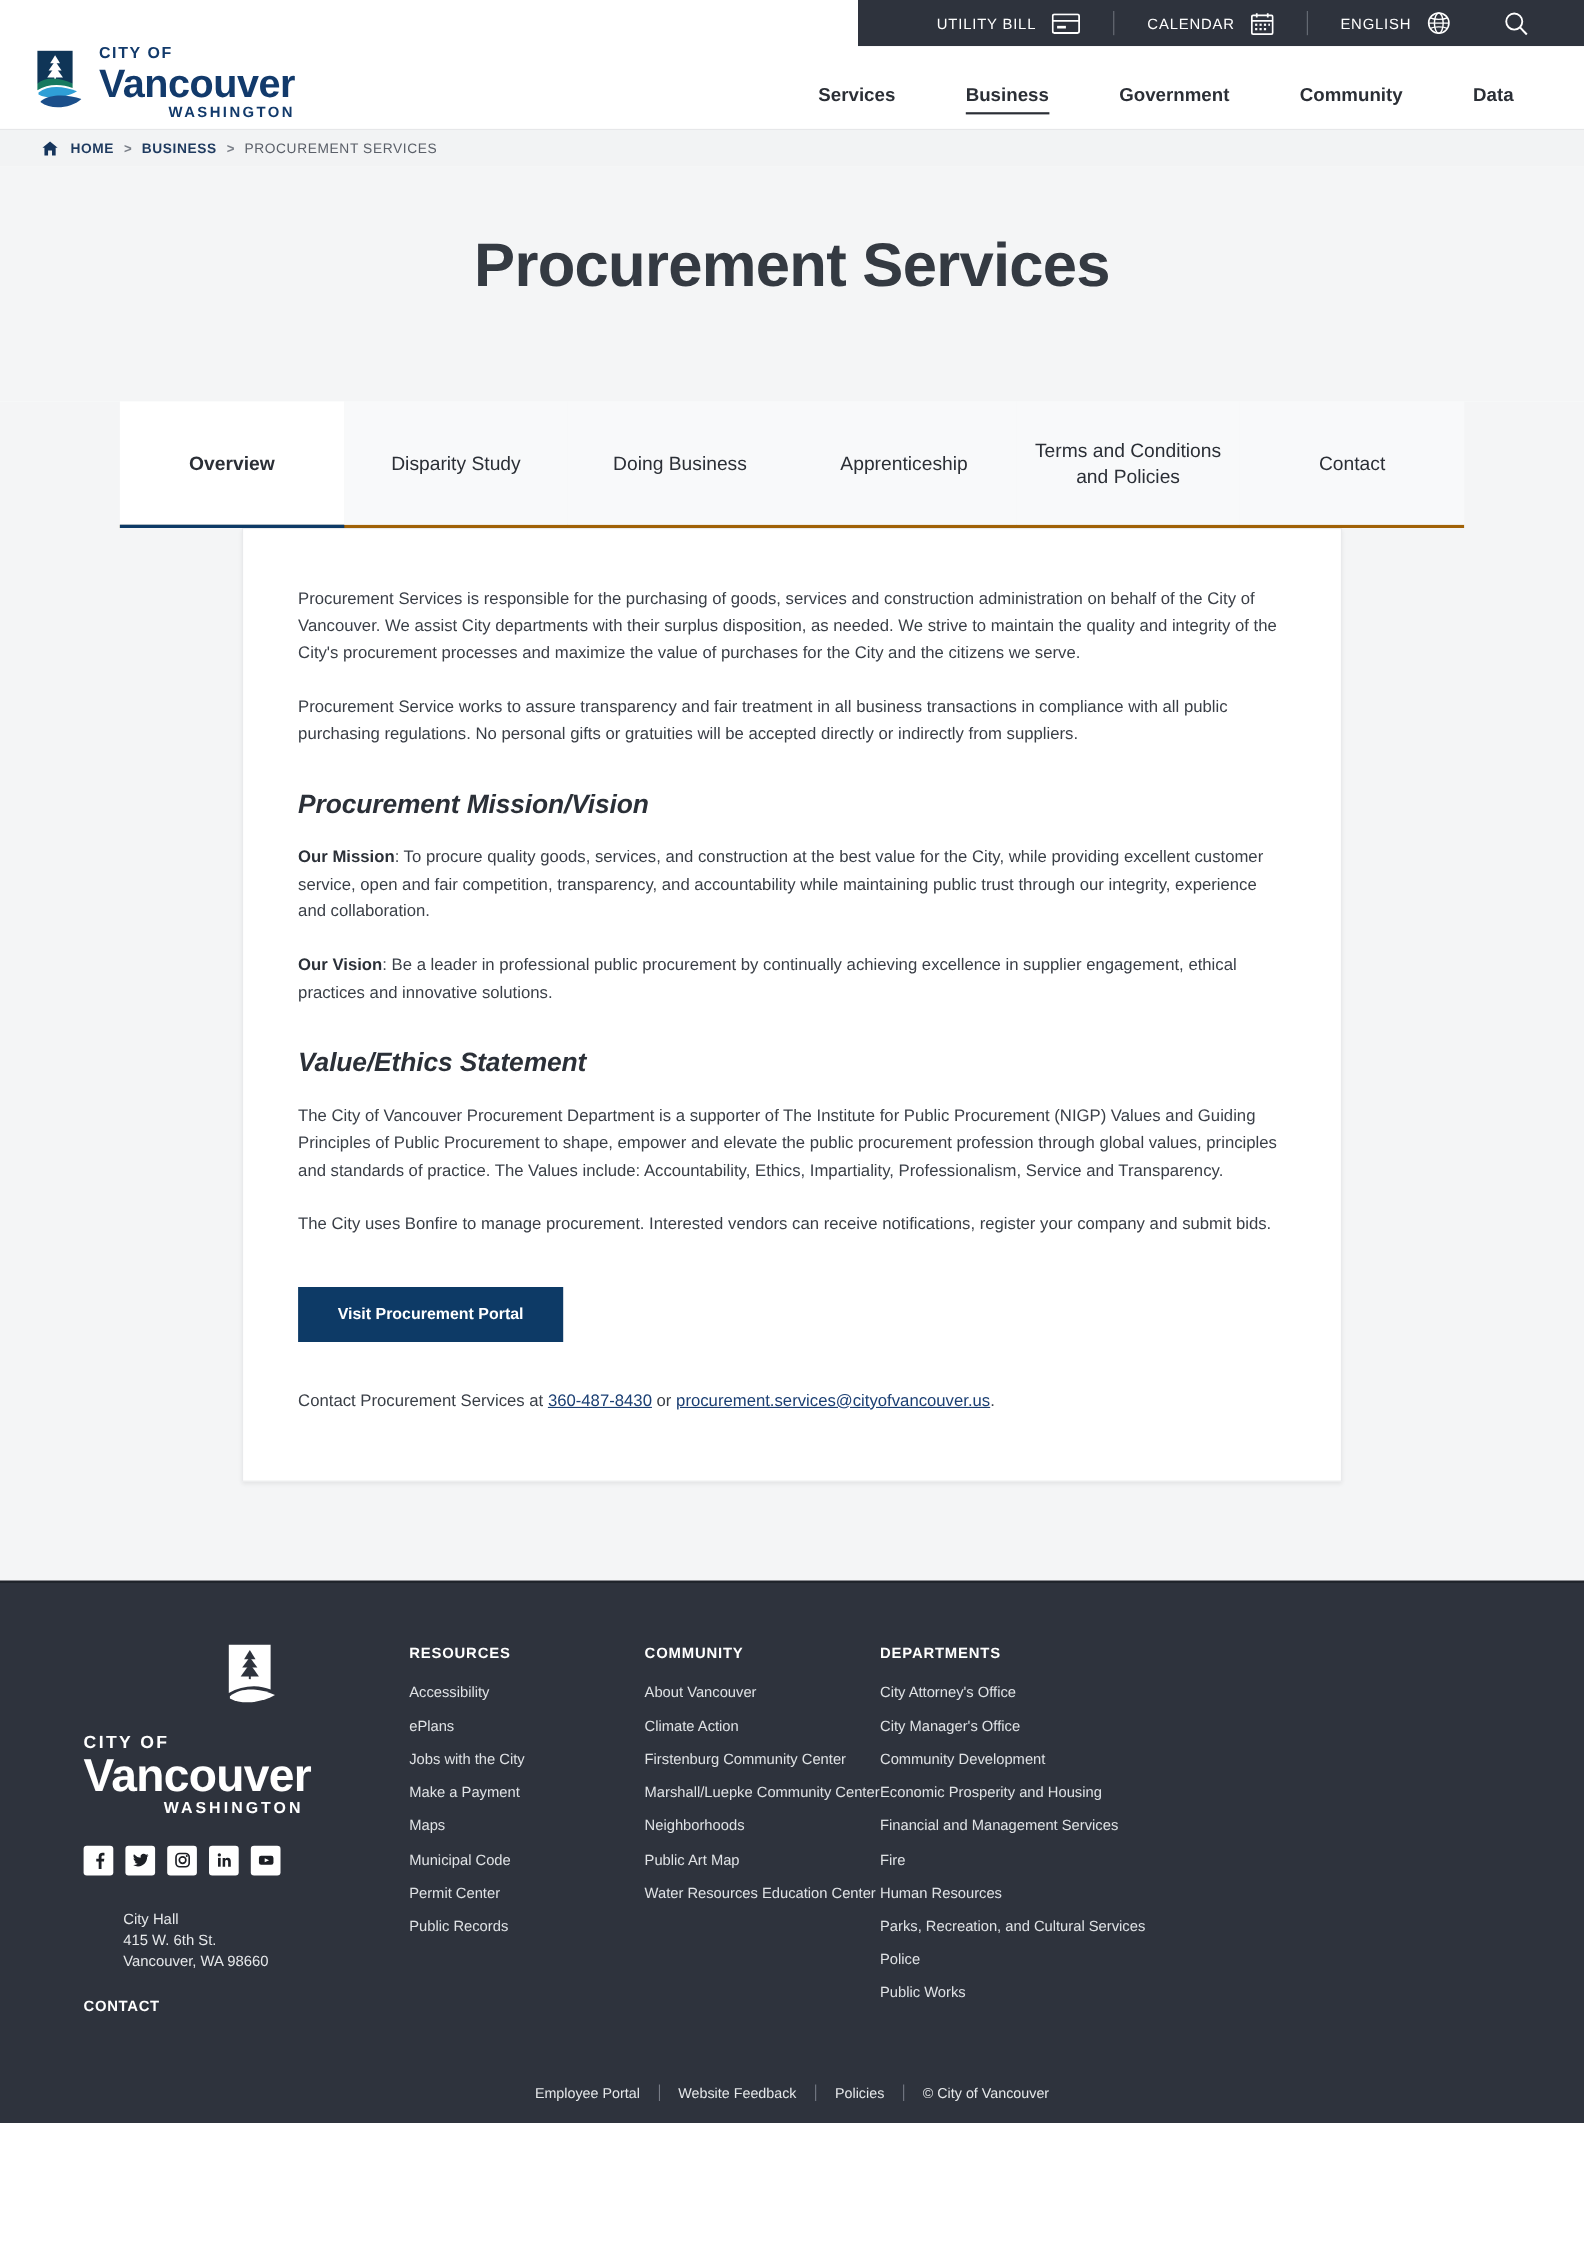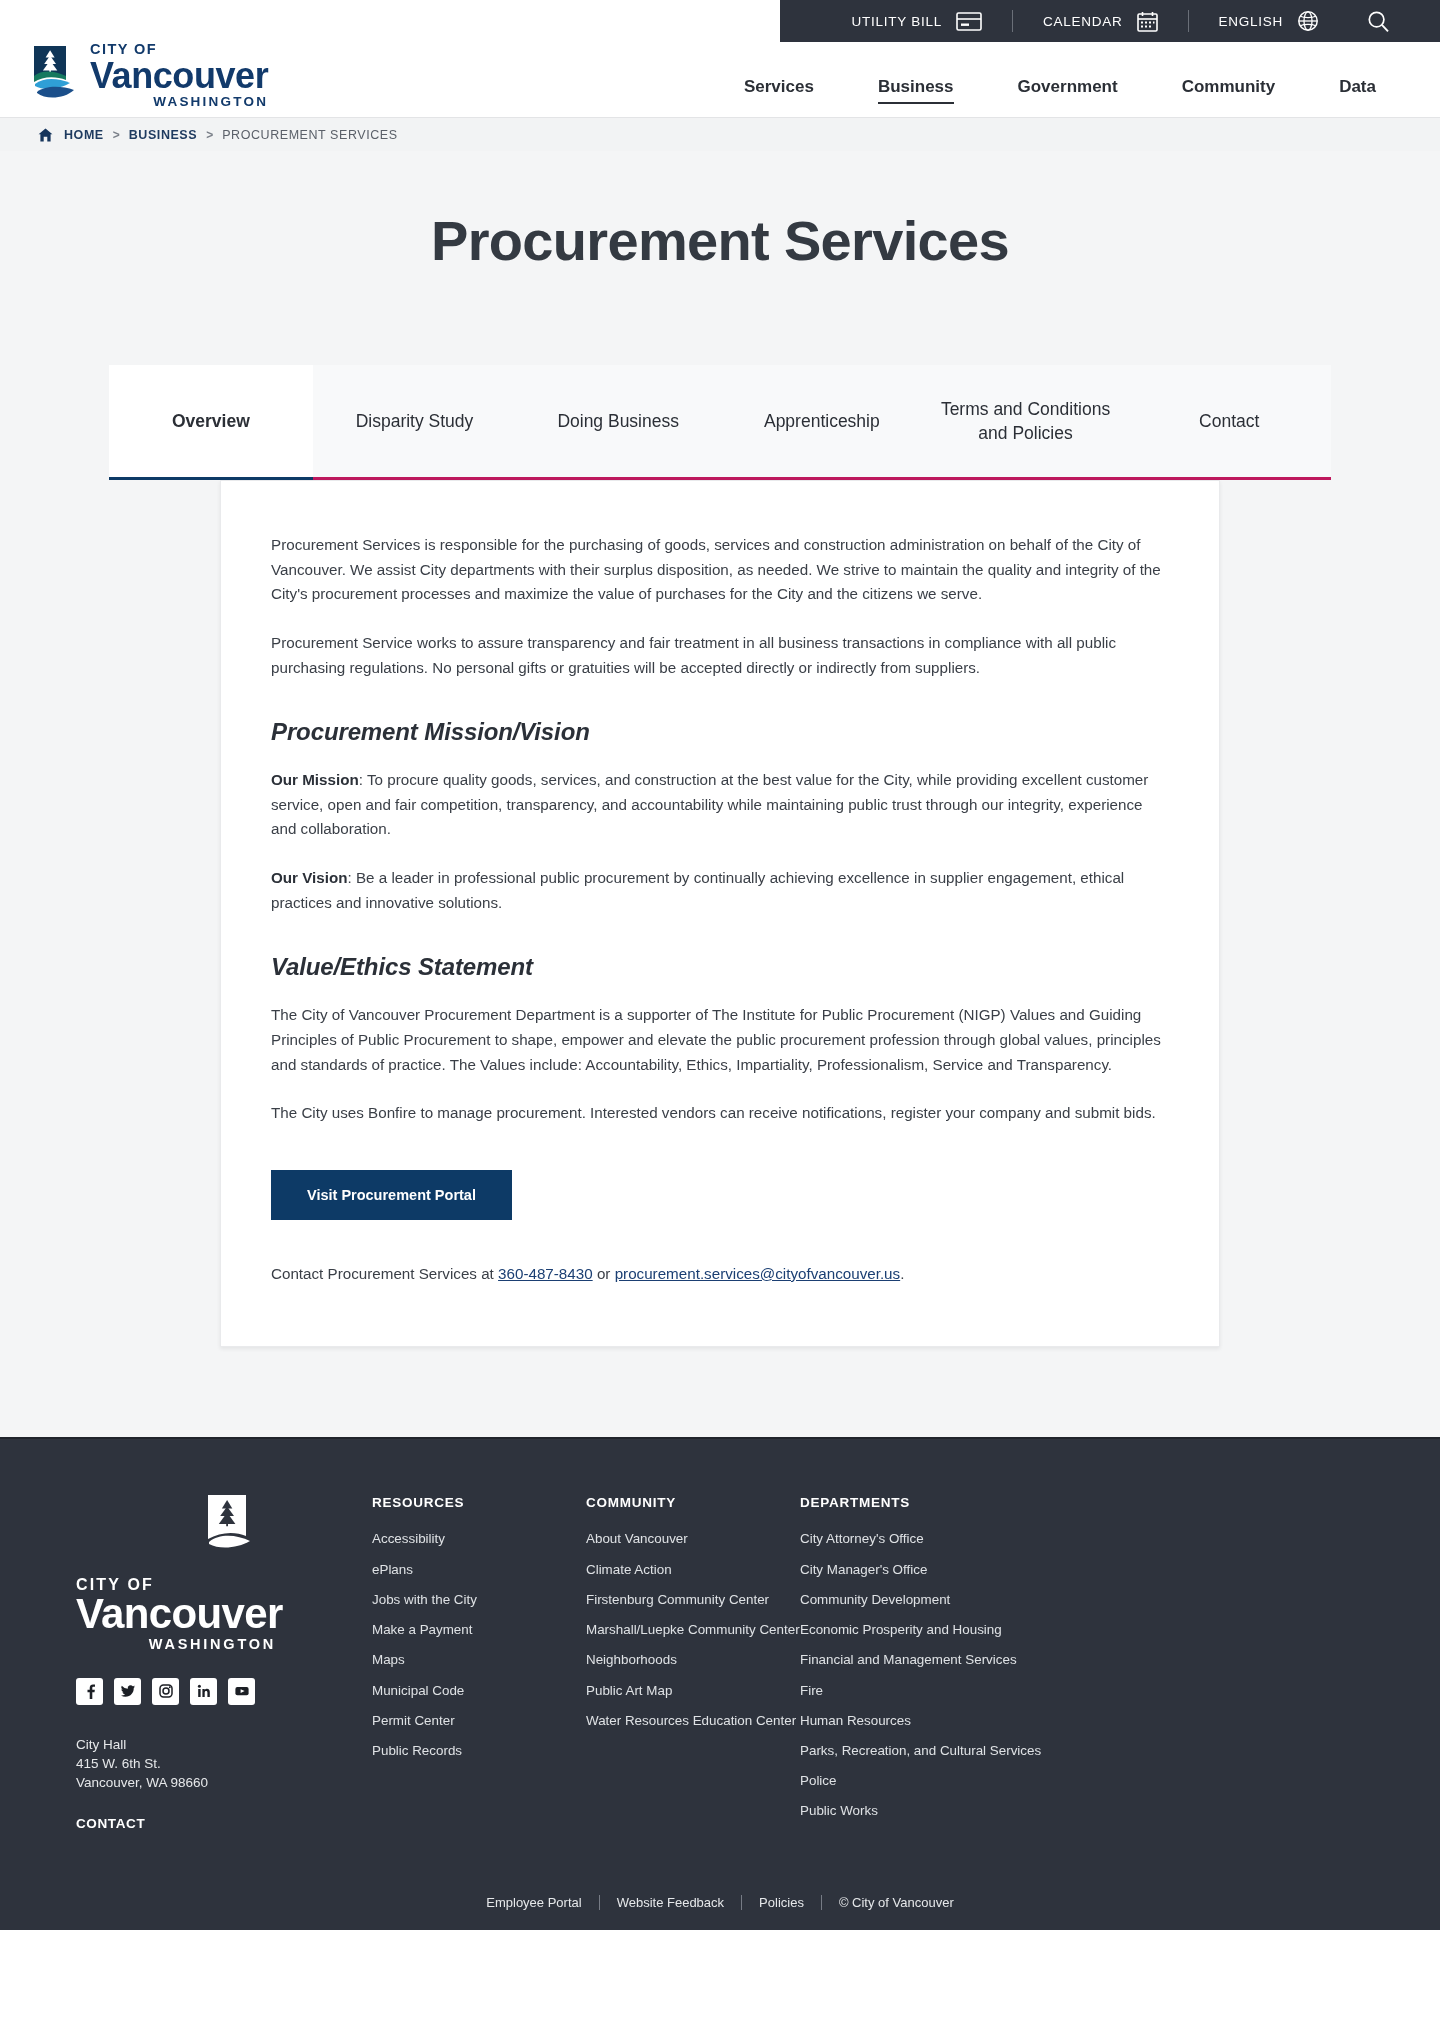--- a/index.html
+++ b/index.html
@@ -114,21 +114,21 @@
     letter-spacing: -.012em;
   }
 
   
   .tabs-region { background: #f4f5f6; }
   .tabs-inner {
     width: 1222px;
     margin: 0 auto;
     display: flex;
     align-items: stretch;
-    border-bottom: 3px solid #be185d;
+    border-bottom: 3px solid #a16207;
   }
   .tab {
     flex: 1 1 0;
     min-height: 112px;
     display: flex;
     align-items: center;
     justify-content: center;
     text-align: center;
     font-size: 17.5px;
     color: #2b2f36;
@@ -223,21 +223,21 @@
 
   .socials { display: flex; gap: 11px; margin: 26px 0 30px; }
   .soc {
     width: 27px; height: 27px;
     background: #ffffff;
     border-radius: 3px;
     display: flex; align-items: center; justify-content: center;
     cursor: pointer;
   }
   .soc svg { display: block; }
-  .f-addr { color: #e6e8ea; font-size: 13.5px; line-height: 1.42; }
+  .f-addr { color: #e6e8ea; font-size: 13.5px; line-height: 1.42; margin-left: 36px; }
   .f-contact {
     color: #ffffff; font-size: 13.5px; font-weight: 700;
     letter-spacing: .045em; margin-top: 24px; cursor: pointer;
   }
 
   .f-col { flex: 0 0 auto; }
   .f-col.resources { width: 214px; }
   .f-col.community { width: 214px; }
   .f-col.departments { width: 270px; }
   .f-head {

